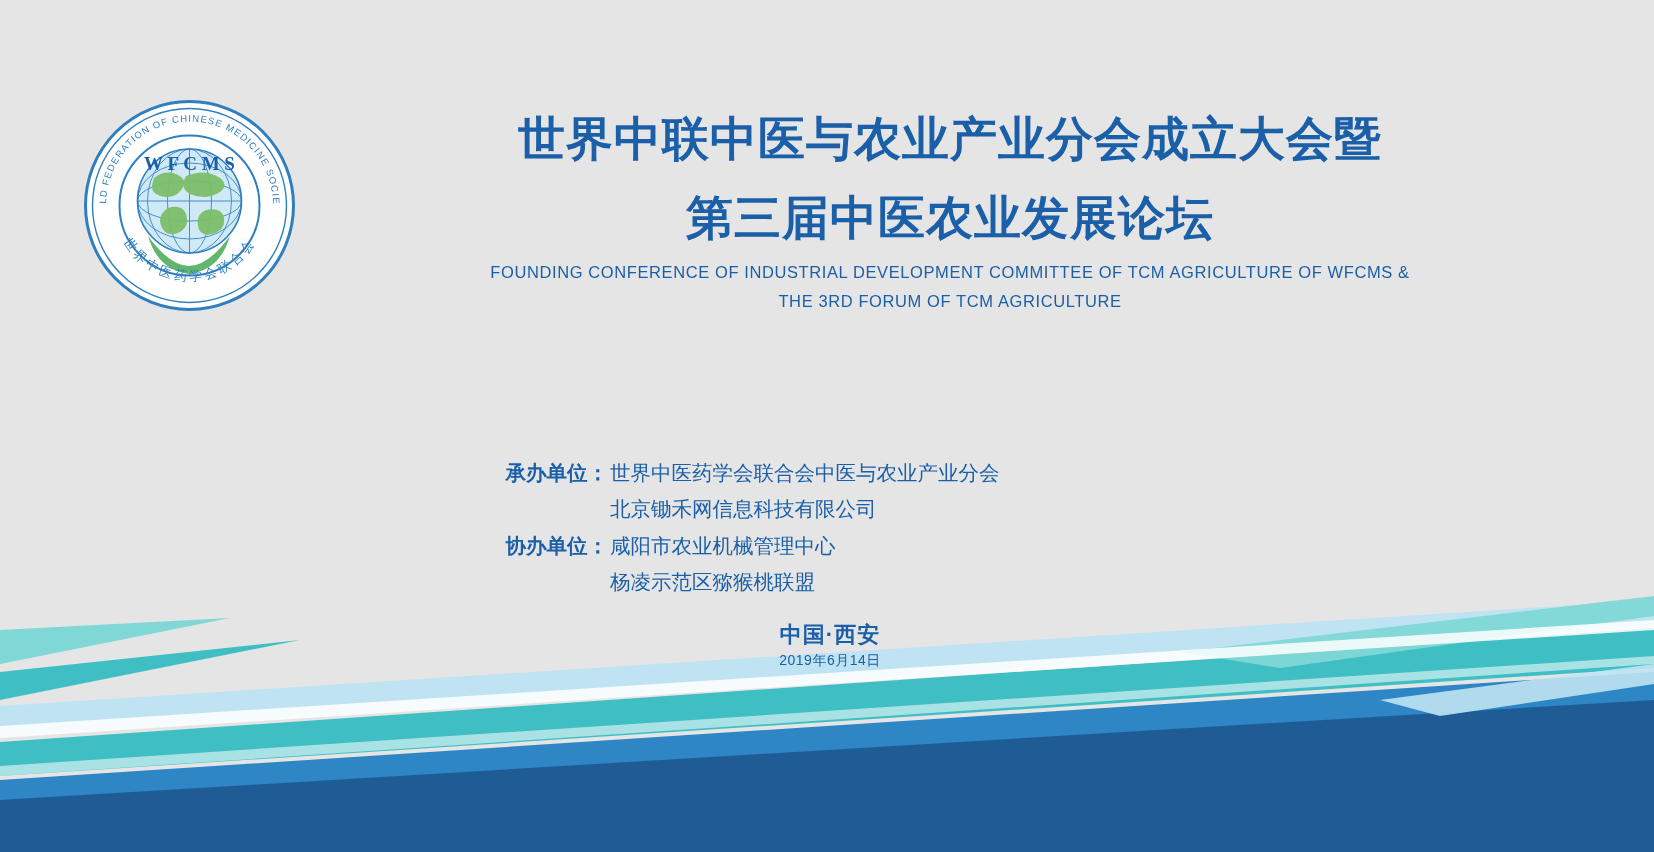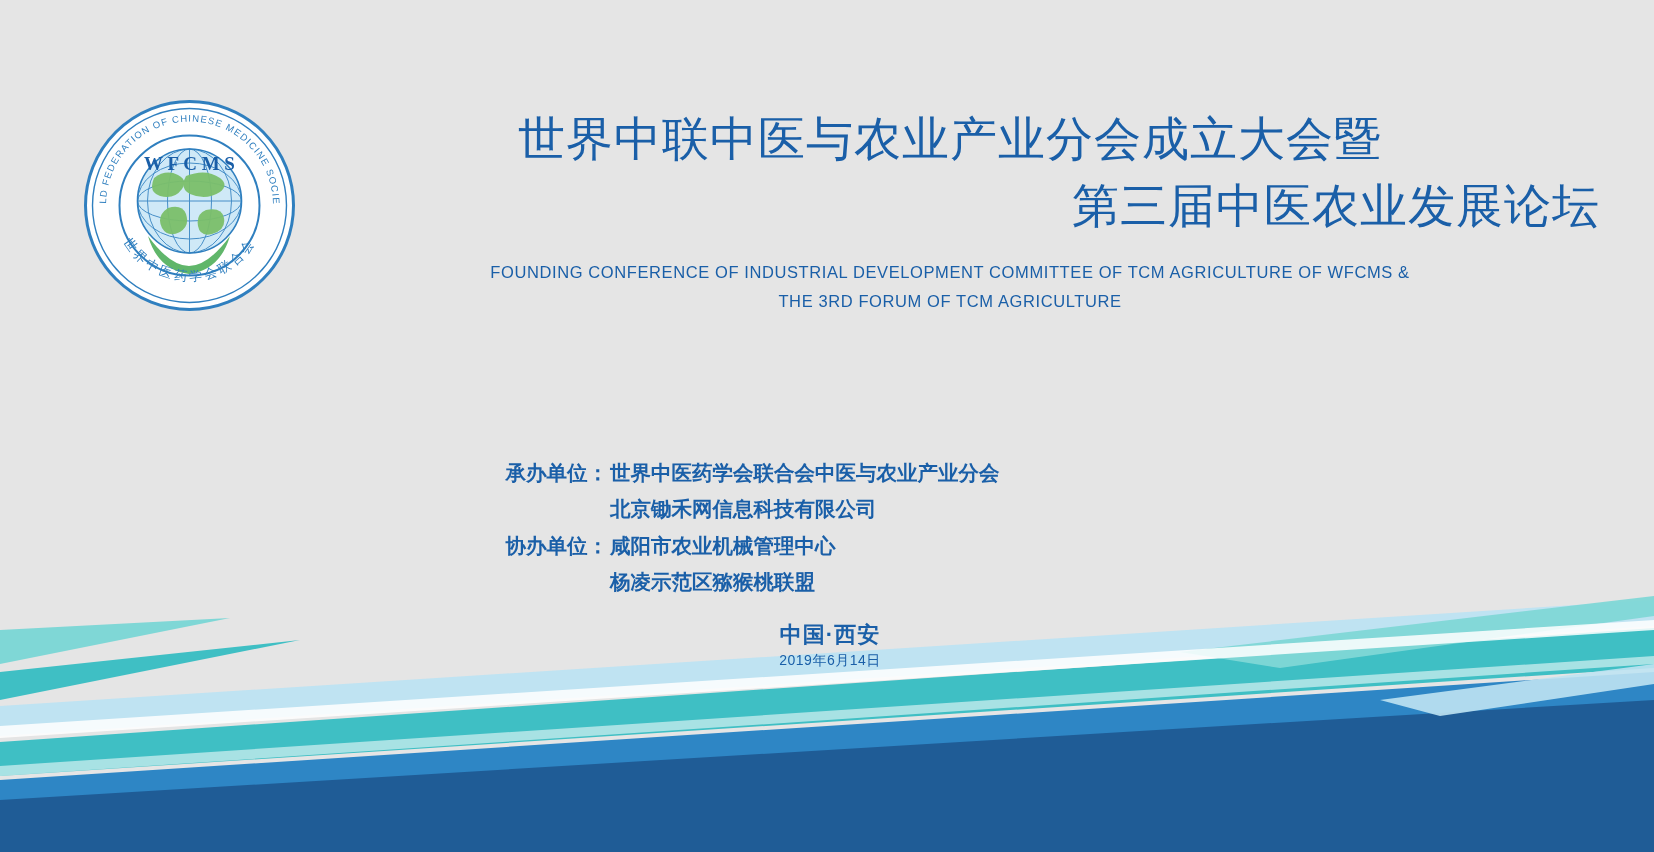--- a/index.html
+++ b/index.html
@@ -46,29 +46,28 @@
   
   .headline {
     position: absolute;
     left: 300px;
     top: 108px;
     width: 1300px;
     text-align: center;
   }
   .headline .cn-line {
     color: #1a5fa8;
-    font-weight: normal;
+    font-weight: bold;
     font-size: 47px;
     line-height: 1.33;
     letter-spacing: 1px;
     white-space: nowrap;
   }
   .headline .cn-line.second {
-    margin-top: 4px;
-    text-align: right;
+    margin-top: 16px;
   }
 
   .subtitle-en {
     position: absolute;
     left: 300px;
     top: 258px;
     width: 1300px;
     text-align: center;
     color: #1a5fa8;
     font-size: 16.5px;
@@ -109,21 +108,20 @@
     font-weight: bold;
     width: 188px;
     text-align: right;
     flex: 0 0 auto;
     white-space: nowrap;
   }
   .org-value {
     text-align: left;
     white-space: nowrap;
     padding-left: 2px;
-    font-weight: bold;
   }
 
   
   .place {
     position: absolute;
     left: 600px;
     top: 620px;
     width: 460px;
     text-align: center;
     color: #1a5fa8;

